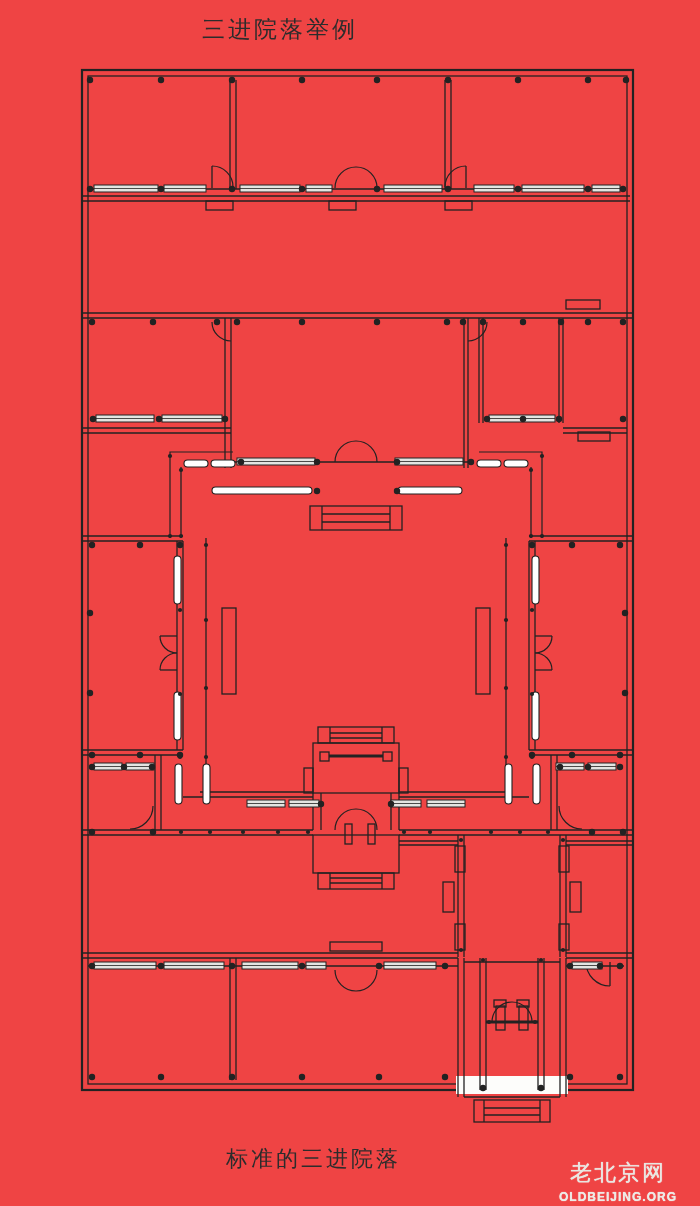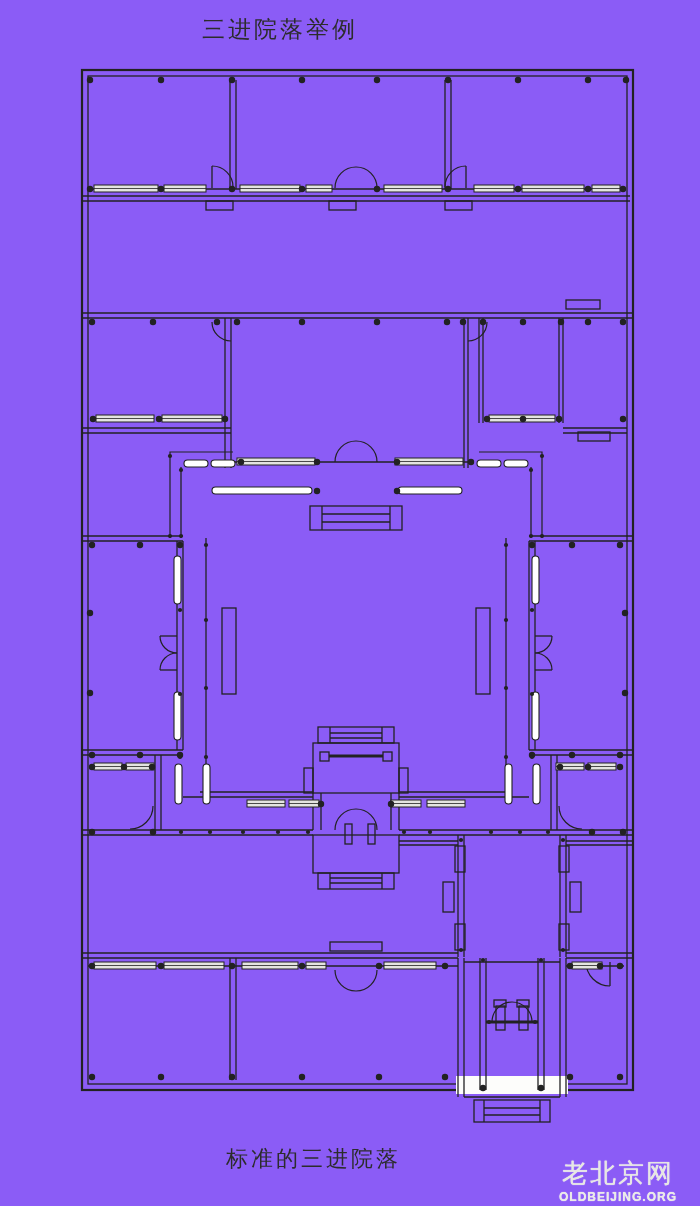--- a/index.html
+++ b/index.html
@@ -1,36 +1,36 @@
 <!DOCTYPE html>
 <html><head>
 <meta charset="utf-8">
 <style>
   html,body{margin:0;padding:0;background:#e9e9e7;}
   .page{
     position:relative;width:700px;height:1206px;margin:0 auto;
-    background:#8b5cf6;overflow:hidden;
+    background:#ef4444;overflow:hidden;
     font-family:"Liberation Sans","DejaVu Sans",sans-serif;
   }
   .plan-title{
     position:absolute;left:202px;top:14px;
     font-size:23px;letter-spacing:3px;color:#2c2c2c;
     font-weight:400;white-space:nowrap;
   }
   .plan-caption{
     position:absolute;left:226px;top:1144px;
     font-size:22px;letter-spacing:3px;color:#2c2c2c;
     font-weight:400;white-space:nowrap;
   }
   .watermark{
     position:absolute;right:2px;bottom:2px;width:160px;
     text-align:center;user-select:none;pointer-events:none;
   }
   .watermark .wm-cn{
-    font-size:26px;letter-spacing:2px;color:#e7e7e2;
+    font-size:22px;letter-spacing:2px;color:#e7e7e2;
     text-shadow:0 0 1px #ffffff;line-height:34px;
     font-family:"DejaVu Serif","Liberation Serif",serif;
   }
   .watermark .wm-en{
     font-size:12px;font-weight:bold;letter-spacing:1px;color:#ebebe6;
     text-shadow:0 0 1px #ffffff;line-height:14px;
   }
   svg.floor-plan{position:absolute;left:0;top:0;}
 </style>
 </head>

